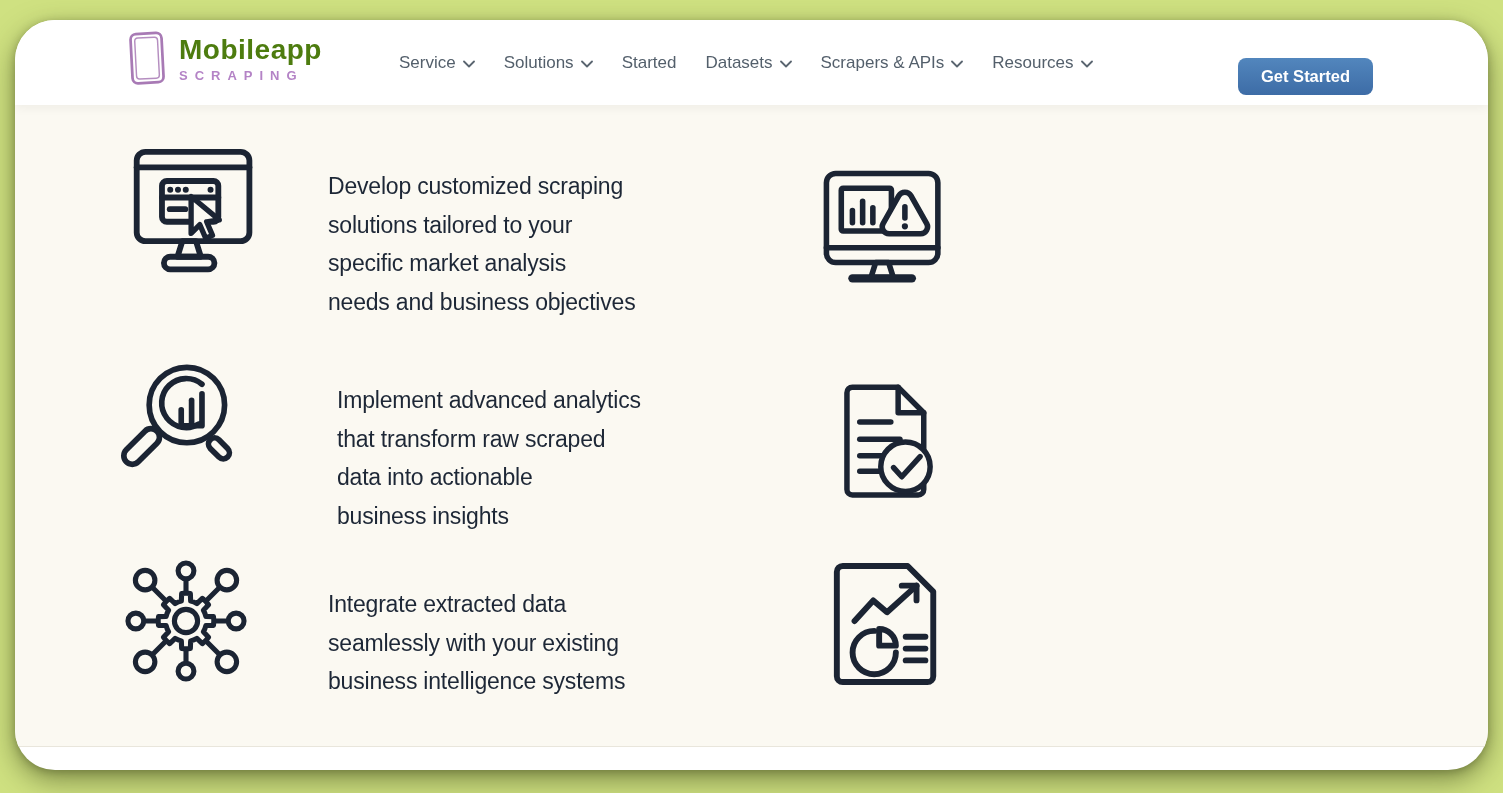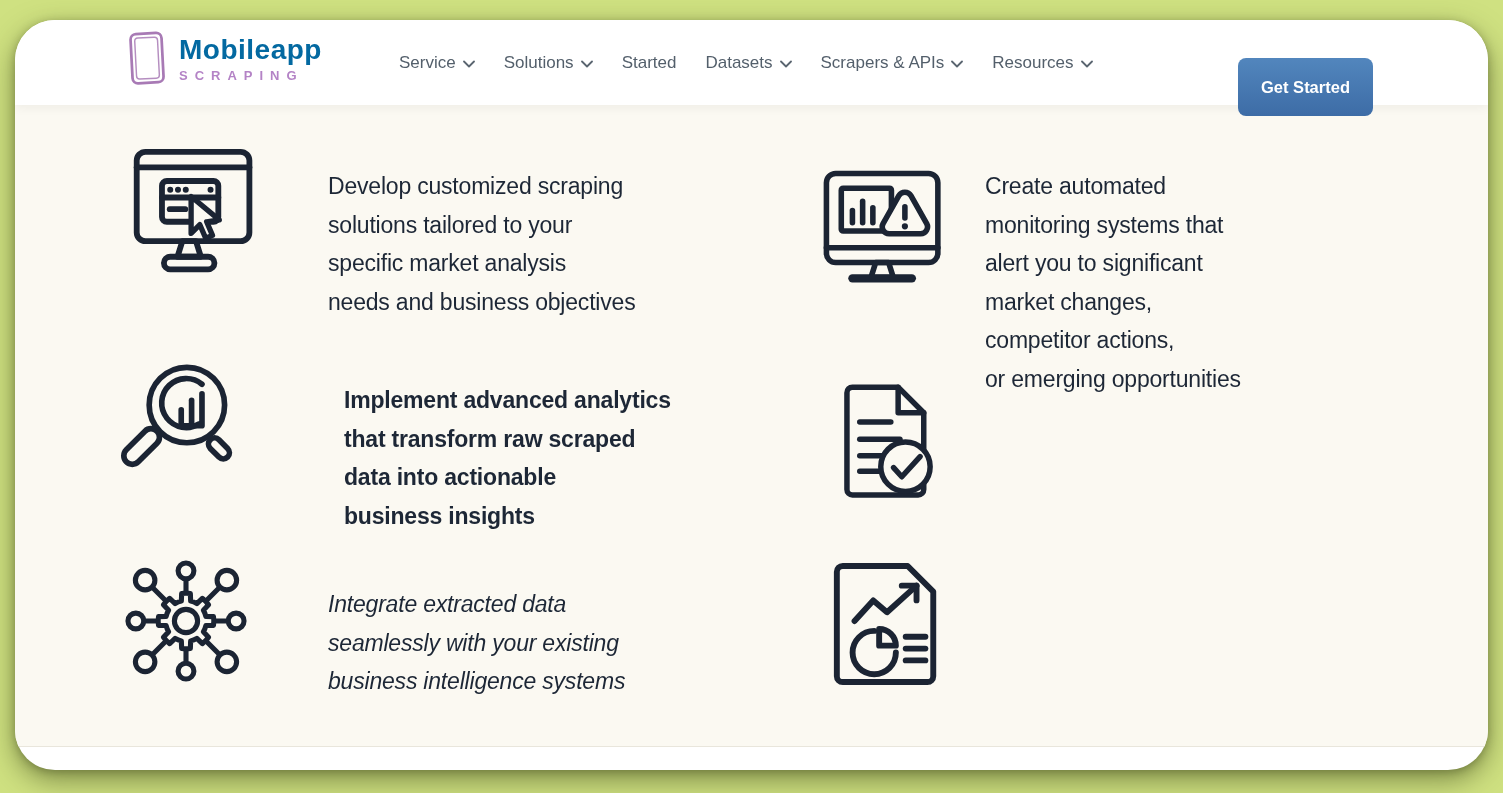--- a/index.html
+++ b/index.html
@@ -21,31 +21,31 @@
   
   .header {
     position:absolute; left:0; top:0; right:0; height:85px;
     background:#ffffff;
     box-shadow:0 3px 10px rgba(0,0,0,.05);
     z-index:5;
   }
   .logo { position:absolute; left:112px; top:8px; display:flex; align-items:center; gap:10px; cursor:pointer; }
   .logo-icon { width:42px; height:62px; }
   .logo-text { display:flex; flex-direction:column; }
-  .logo-title { font-size:28px; font-weight:700; color:#0369a1; letter-spacing:.5px; line-height:30px; }
+  .logo-title { font-size:28px; font-weight:700; color:#4d7c0f; letter-spacing:.5px; line-height:30px; }
   .logo-sub { font-size:13px; font-weight:600; color:#b483c6; letter-spacing:7px; margin-top:3px; }
   .nav { position:absolute; left:384px; top:0; height:85px; display:flex; align-items:center; gap:29px; }
   .nav-item {
     display:flex; align-items:center; gap:7px;
     font-size:17px; font-weight:500; color:#535f6b; cursor:pointer; white-space:nowrap;
   }
   .chev { width:12px; height:8px; margin-top:2px; }
   .cta-btn {
     position:absolute; right:115px; top:38px;
-    width:135px; height:58px;
+    width:135px; height:37px;
     background:linear-gradient(180deg,#5286bd 0%,#3d6ca6 100%);
     border:none; border-radius:8px;
     color:#ffffff; font-size:16.5px; font-weight:600;
     font-family:"Liberation Sans", sans-serif;
     cursor:pointer;
   }
   
   .content {
     position:absolute; left:0; top:85px; right:0; height:641px;
     background:#fbf9f2;
@@ -150,39 +150,33 @@
       <line x1="36" y1="48" x2="36" y2="61"></line>
       <line x1="47" y1="38" x2="47" y2="61"></line>
       <line x1="58" y1="45" x2="58" y2="61"></line>
       <path d="M86,32 a7.5,7.5 0 0 1 13,0 l17,30 a7.5,7.5 0 0 1 -6.5,11 H75.5 a7.5,7.5 0 0 1 -6.5,-11 Z" fill="#fbf9f2"></path>
       <line x1="92.5" y1="44" x2="92.5" y2="56"></line>
       <circle cx="92.5" cy="65" r="1.6" fill="#1b2433" stroke-width="3.5"></circle>
       <path d="M61,104 L75,104 L80,120 L56,120 Z"></path>
       <line x1="36" y1="121" x2="100" y2="121" stroke-width="9"></line>
     </g>
   </svg>
-  <div class="feature-text" style="left:970px; top:147px;">Create automated
-monitoring systems that
-alert you to significant
-market changes,
-competitor actions,
-or emerging opportunities</div>
 
   <svg class="line-ic feature-icon" style="left:104px; top:336px;" width="132" height="132" viewBox="0 0 140 140">
     <g stroke-width="6">
       <circle cx="72" cy="52" r="40"></circle>
       <path d="M88,30 a26,26 0 1 0 -3,42"></path>
       <line x1="66" y1="57" x2="66" y2="74"></line>
       <line x1="77" y1="47" x2="77" y2="74"></line>
       <polyline points="66,74 88,74 88,40"></polyline>
       <rect x="1" y="87" width="46" height="18" rx="9" transform="rotate(-45 24 96)"></rect>
       <rect x="93" y="91.5" width="26" height="13" rx="6.5" transform="rotate(45 106 98)"></rect>
     </g>
   </svg>
-  <div class="feature-text" style="left:329px; top:361px;font-weight:bold;">Implement advanced analytics
+  <div class="feature-text" style="left:322px; top:361px;">Implement advanced analytics
 that transform raw scraped
 data into actionable
 business insights</div>
 
   <svg class="line-ic feature-icon" style="left:810px; top:358px;" width="128" height="128" viewBox="0 0 140 140">
     <g stroke-width="6">
       <path d="M30,10 h50 l28,28 v84 a6,6 0 0 1 -6,6 H30 a6,6 0 0 1 -6,-6 V16 a6,6 0 0 1 6,-6 Z"></path>
       <polyline points="80,10 80,38 108,38"></polyline>
       <line x1="38" y1="48" x2="72" y2="48"></line>
       <line x1="38" y1="67" x2="82" y2="67"></line>
@@ -208,21 +202,21 @@
       <circle cx="124" cy="70" r="8.5" fill="#fbf9f2"></circle>
       <circle cx="16" cy="70" r="8.5" fill="#fbf9f2"></circle>
       <circle cx="70" cy="16" r="8.5" fill="#fbf9f2"></circle>
       <circle cx="70" cy="124" r="8.5" fill="#fbf9f2"></circle>
       <circle cx="114" cy="26" r="10.5" fill="#fbf9f2"></circle>
       <circle cx="26" cy="26" r="10.5" fill="#fbf9f2"></circle>
       <circle cx="114" cy="114" r="10.5" fill="#fbf9f2"></circle>
       <circle cx="26" cy="114" r="10.5" fill="#fbf9f2"></circle>
     </g>
   </svg>
-  <div class="feature-text" style="left:313px; top:565px;font-style:italic;">Integrate extracted data
+  <div class="feature-text" style="left:313px; top:565px;">Integrate extracted data
 seamlessly with your existing
 business intelligence systems</div>
 
   <svg class="line-ic feature-icon" style="left:812px; top:536px;" width="122" height="138" viewBox="0 0 124 140">
     <g stroke-width="6">
       <path d="M16,10 H82 L108,36 V122 a6,6 0 0 1 -6,6 H16 a6,6 0 0 1 -6,-6 V16 a6,6 0 0 1 6,-6 Z"></path>
       <polyline points="76,30 91,30 91,45"></polyline>
       <polyline points="28,66 47,45 61,57 91,30"></polyline>
       <path d="M48,76 A22,22 0 1 0 70,98"></path>
       <path d="M53,91 V74 A17,17 0 0 1 70,91 Z"></path>

